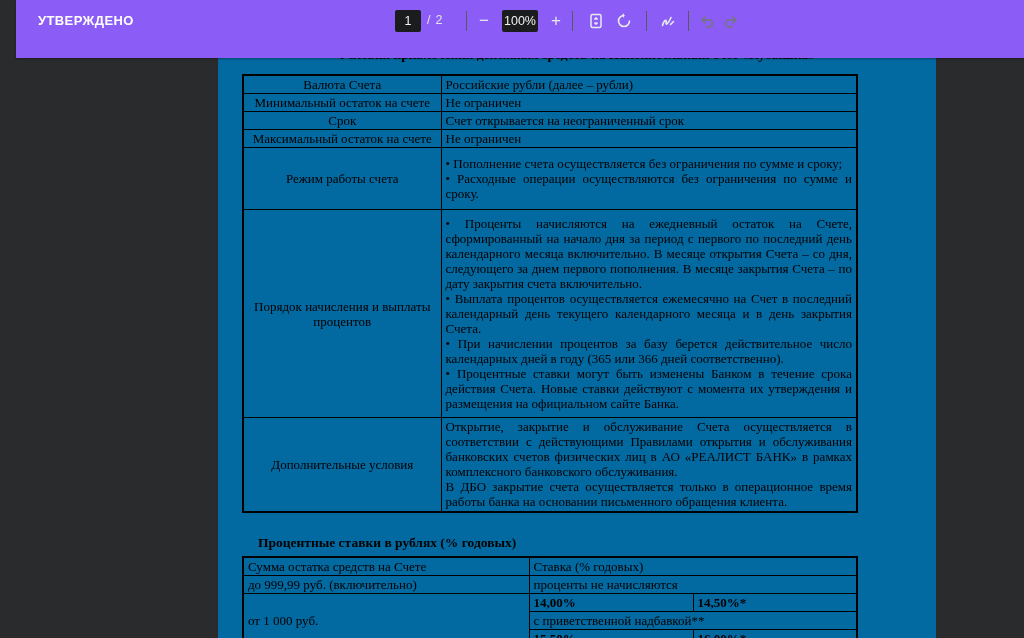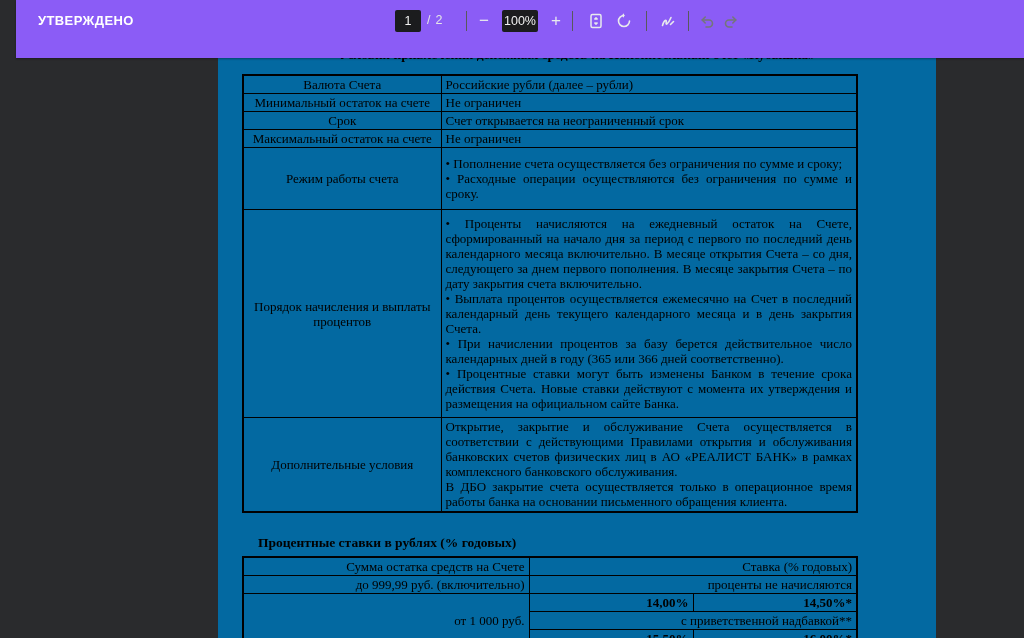--- a/index.html
+++ b/index.html
@@ -60,21 +60,21 @@
     margin-left:32px;
   }
   #conditions-table{top:32px;}
   #conditions-table td.label-cell{text-align:center;}
   .cell-line{text-align:justify;}
   .rates-heading{
     position:absolute;left:40px;top:493px;
     font-weight:bold;font-size:13.5px;
   }
   #rates-table{top:514px;}
-  #rates-table td{text-align:right;}
+  #rates-table td{text-align:left;}
   .b{font-weight:bold;}
 </style>
 </head>
 <body>
 
 <div class="toolbar">
   <div class="approved">УТВЕРЖДЕНО</div>
 
   <div class="dark-box page-box">1</div>
   <div class="page-total">

